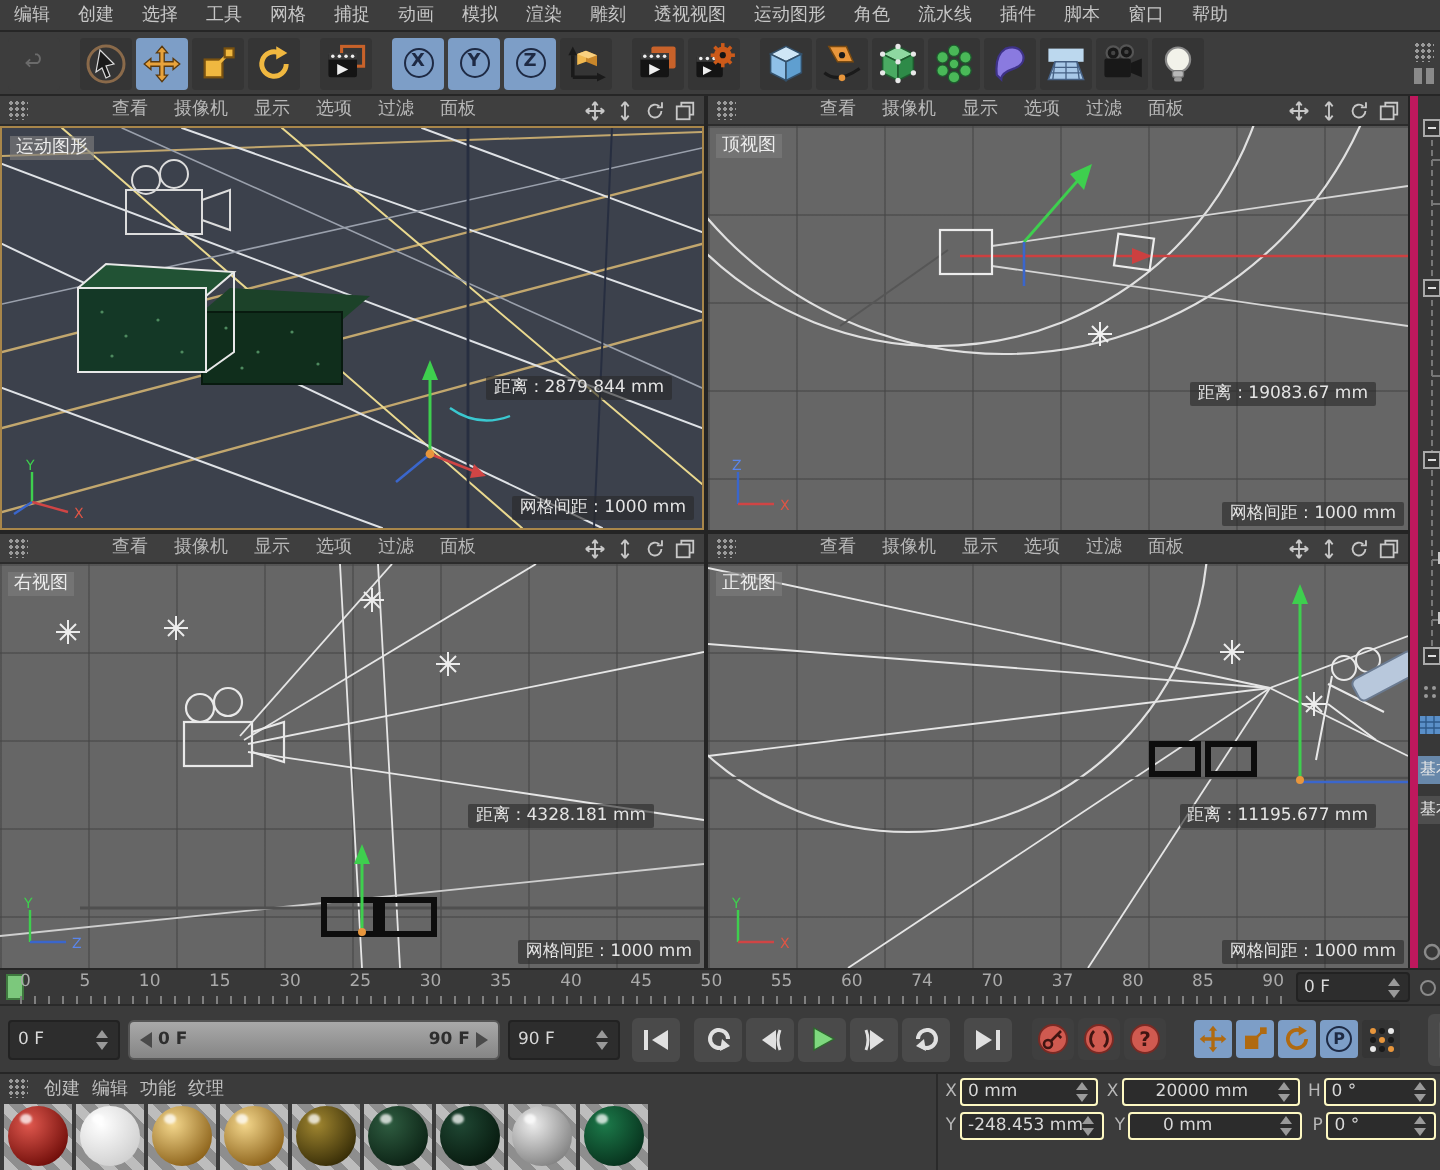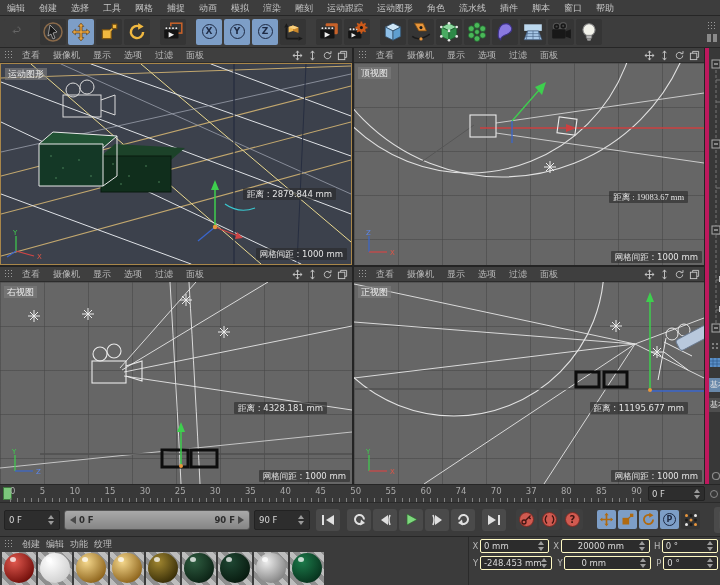--- a/index.html
+++ b/index.html
@@ -31,21 +31,21 @@
 
   
   #viewports { position:absolute; top:48px; left:0; width:720px; height:436px; background:#242424; }
   .vp { position:absolute; overflow:hidden; }
   #vp-persp { left:0; top:0; width:352px; height:217px; }
   #vp-top   { left:354px; top:0; width:350px; height:217px; }
   #vp-right { left:0; top:219px; width:352px; height:217px; }
   #vp-front { left:354px; top:219px; width:350px; height:217px; }
   .vp-header { display:flex; align-items:center; height:15px; background:#3f3f3f;
     border-bottom:1px solid #2c2c2c; padding:0 4px; gap:8px; }
-  .vp-menus { display:flex; }
+  .vp-menus { display:flex;margin-left:34px; }
   .vp-menus .vp-menu { color:#b8b8b8; font-size:9px; margin-right:13px; line-height:14px; white-space:nowrap; }
   .vp-hicons { margin-left:auto; display:flex; gap:4px; align-items:center; }
   .hicon { width:11px; height:11px; display:block; }
   .vp-body { position:relative; width:100%; height:202px; }
   .ortho-bg { background-color:#666;
     background-image:linear-gradient(rgba(70,70,70,.55) 1px, transparent 1px),
                      linear-gradient(90deg, rgba(70,70,70,.55) 1px, transparent 1px);
     background-size:44px 44px; }
   #vp-persp .vp-body { background:#3c414c; border:1px solid #a8864a; }
   .scene { position:absolute; left:0; top:0; width:100%; height:100%; }
@@ -141,21 +141,21 @@
       <span class="menu-item">编辑</span>
       <span class="menu-item">创建</span>
       <span class="menu-item">选择</span>
       <span class="menu-item">工具</span>
       <span class="menu-item">网格</span>
       <span class="menu-item">捕捉</span>
       <span class="menu-item">动画</span>
       <span class="menu-item">模拟</span>
       <span class="menu-item">渲染</span>
       <span class="menu-item">雕刻</span>
-      <span class="menu-item">运动跟踪</span>
+      <span class="menu-item">透视视图</span>
       <span class="menu-item">运动图形</span>
       <span class="menu-item">角色</span>
       <span class="menu-item">流水线</span>
       <span class="menu-item">插件</span>
       <span class="menu-item">脚本</span>
       <span class="menu-item">窗口</span>
       <span class="menu-item">帮助</span>
     </div>
 
   <div id="toolbar">
@@ -484,21 +484,21 @@
           <g stroke="#f0f0f0" stroke-width="1">
               <path d="M196 98 v12 M190 104 h12 M192 100 l8 8 M192 108 l8 -8"></path>
             </g>
         </svg>
         <svg class="axis-mini" width="46" height="34" viewBox="0 0 46 34">
           <line x1="12" y1="24" x2="12" y2="8" stroke="#3a66cc" stroke-width="1.2"></line>
           <line x1="12" y1="24" x2="30" y2="24" stroke="#d04545" stroke-width="1.2"></line>
           <text x="9" y="7" font-size="7" fill="#5a86ec">Z</text>
           <text x="33" y="27" font-size="7" fill="#e05545">X</text>
         </svg>
-        <span class="badge" style="right:16px; top:128px;font-family:Liberation Serif, serif;">距离 : 19083.67 mm</span>
+        <span class="badge" style="right:16px; top:128px;">距离 : 19083.67 mm</span>
         <span class="badge" style="right:2px; bottom:2px;">网格间距 : 1000 mm</span>
       </div>
     </div>
 
     <div class="vp" id="vp-right">
       <div class="vp-header">
         <span class="dots-handle"></span>
         <div class="vp-menus">
             <span class="vp-menu">查看</span>
             <span class="vp-menu">摄像机</span>

